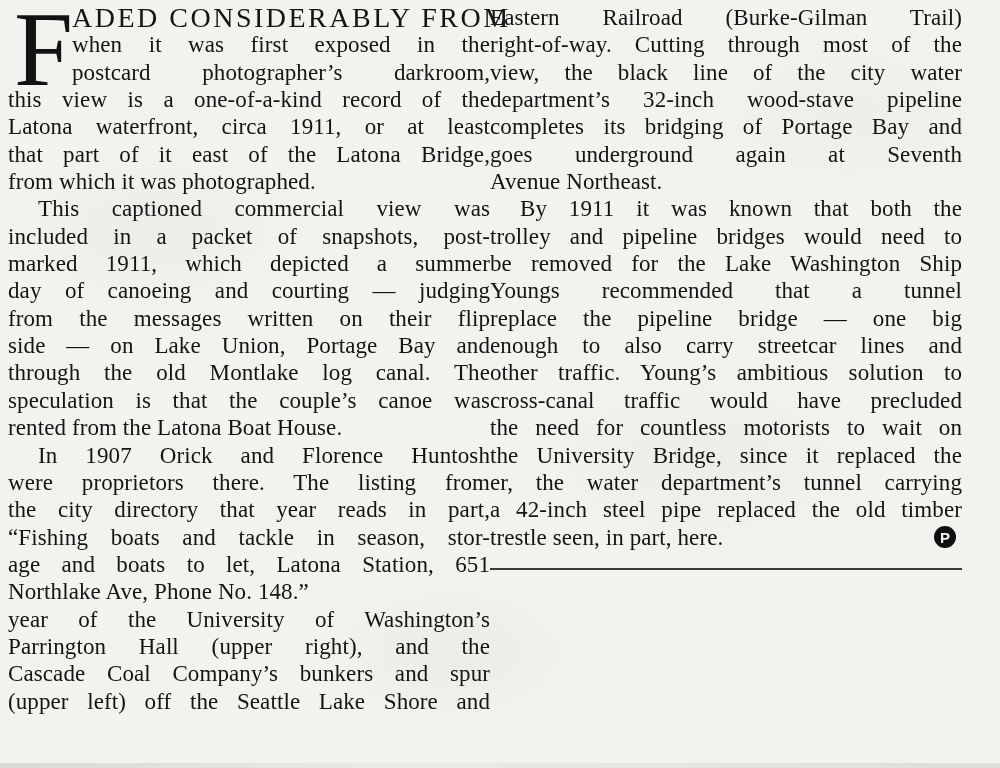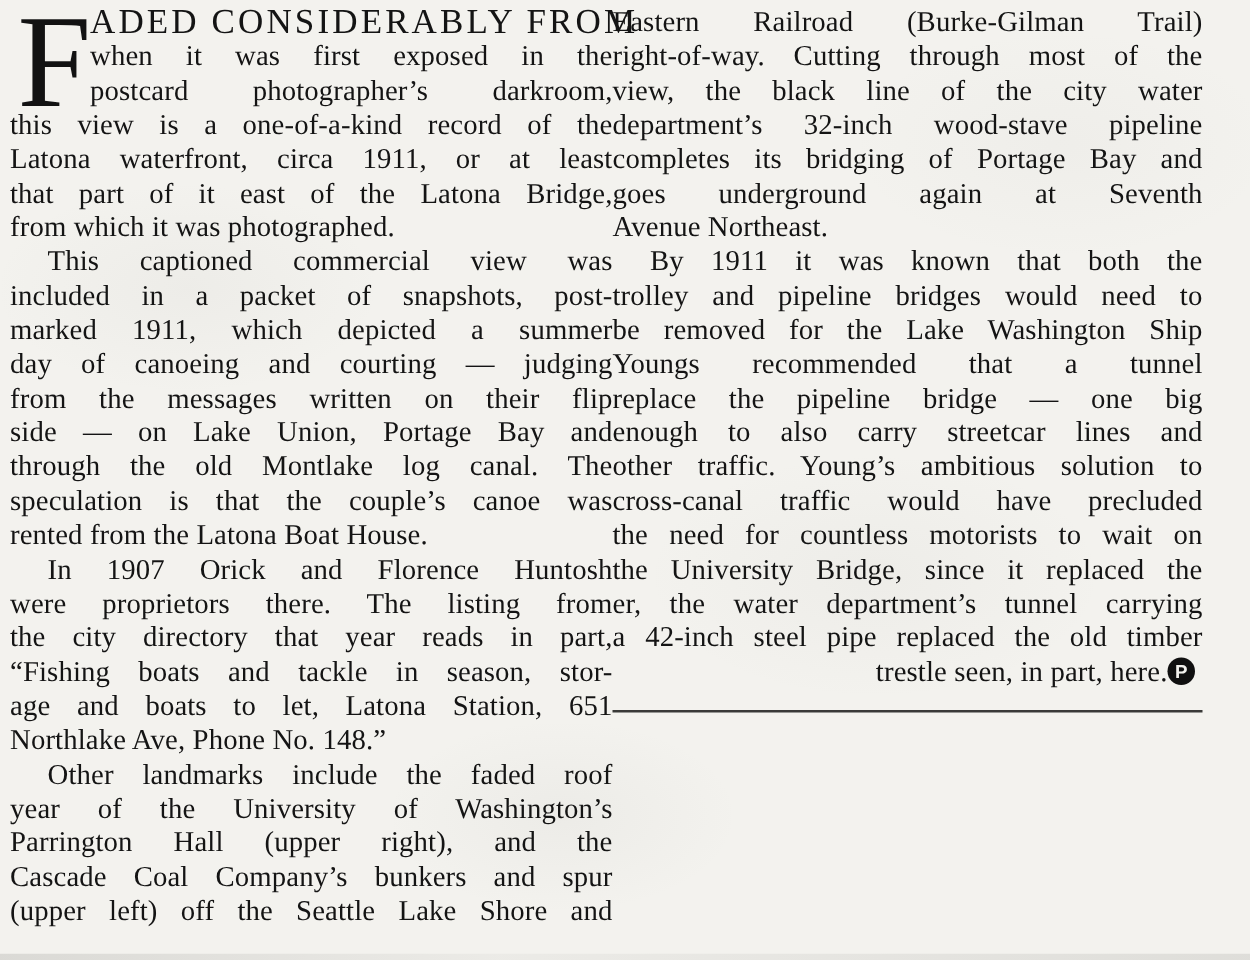--- a/index.html
+++ b/index.html
@@ -50,21 +50,21 @@
     position: absolute;
     left: 6px;
     top: 5px;
     font-size: 106px;
     line-height: 0.78;
     font-weight: 400;
     color: #121212;
   }
   .end-line {
     display: flex;
-    justify-content: flex-end;
+    justify-content: space-between;
     align-items: center;
     text-align-last: left;
   }
   .end-mark {
     width: 22px;
     height: 22px;
     border-radius: 50%;
     background: #101010;
     color: #f3f2ee;
     font-family: "Liberation Sans", "DejaVu Sans", sans-serif;
@@ -123,21 +123,20 @@
       </div>
       <div class="paragraph">
         <div class="line first-indent">In 1907 Orick and Florence Huntosh</div>
         <div class="line">were proprietors there. The listing from</div>
         <div class="line">the city directory that year reads in part,</div>
         <div class="line">“Fishing boats and tackle in season, stor-</div>
         <div class="line">age and boats to let, Latona Station, 651</div>
         <div class="line line-last">Northlake Ave, Phone No. 148.”</div>
       </div>
       <div class="paragraph">
-        <div class="line first-indent">Other landmarks include the faded roof</div>
         <div class="line">year of the University of Washington’s</div>
         <div class="line">Parrington Hall (upper right), and the</div>
         <div class="line">Cascade Coal Company’s bunkers and spur</div>
         <div class="line">(upper left) off the Seattle Lake Shore and</div>
       </div>
     </div>
 </div>
 
 <div class="col col-right">
   <div class="para-flow">

